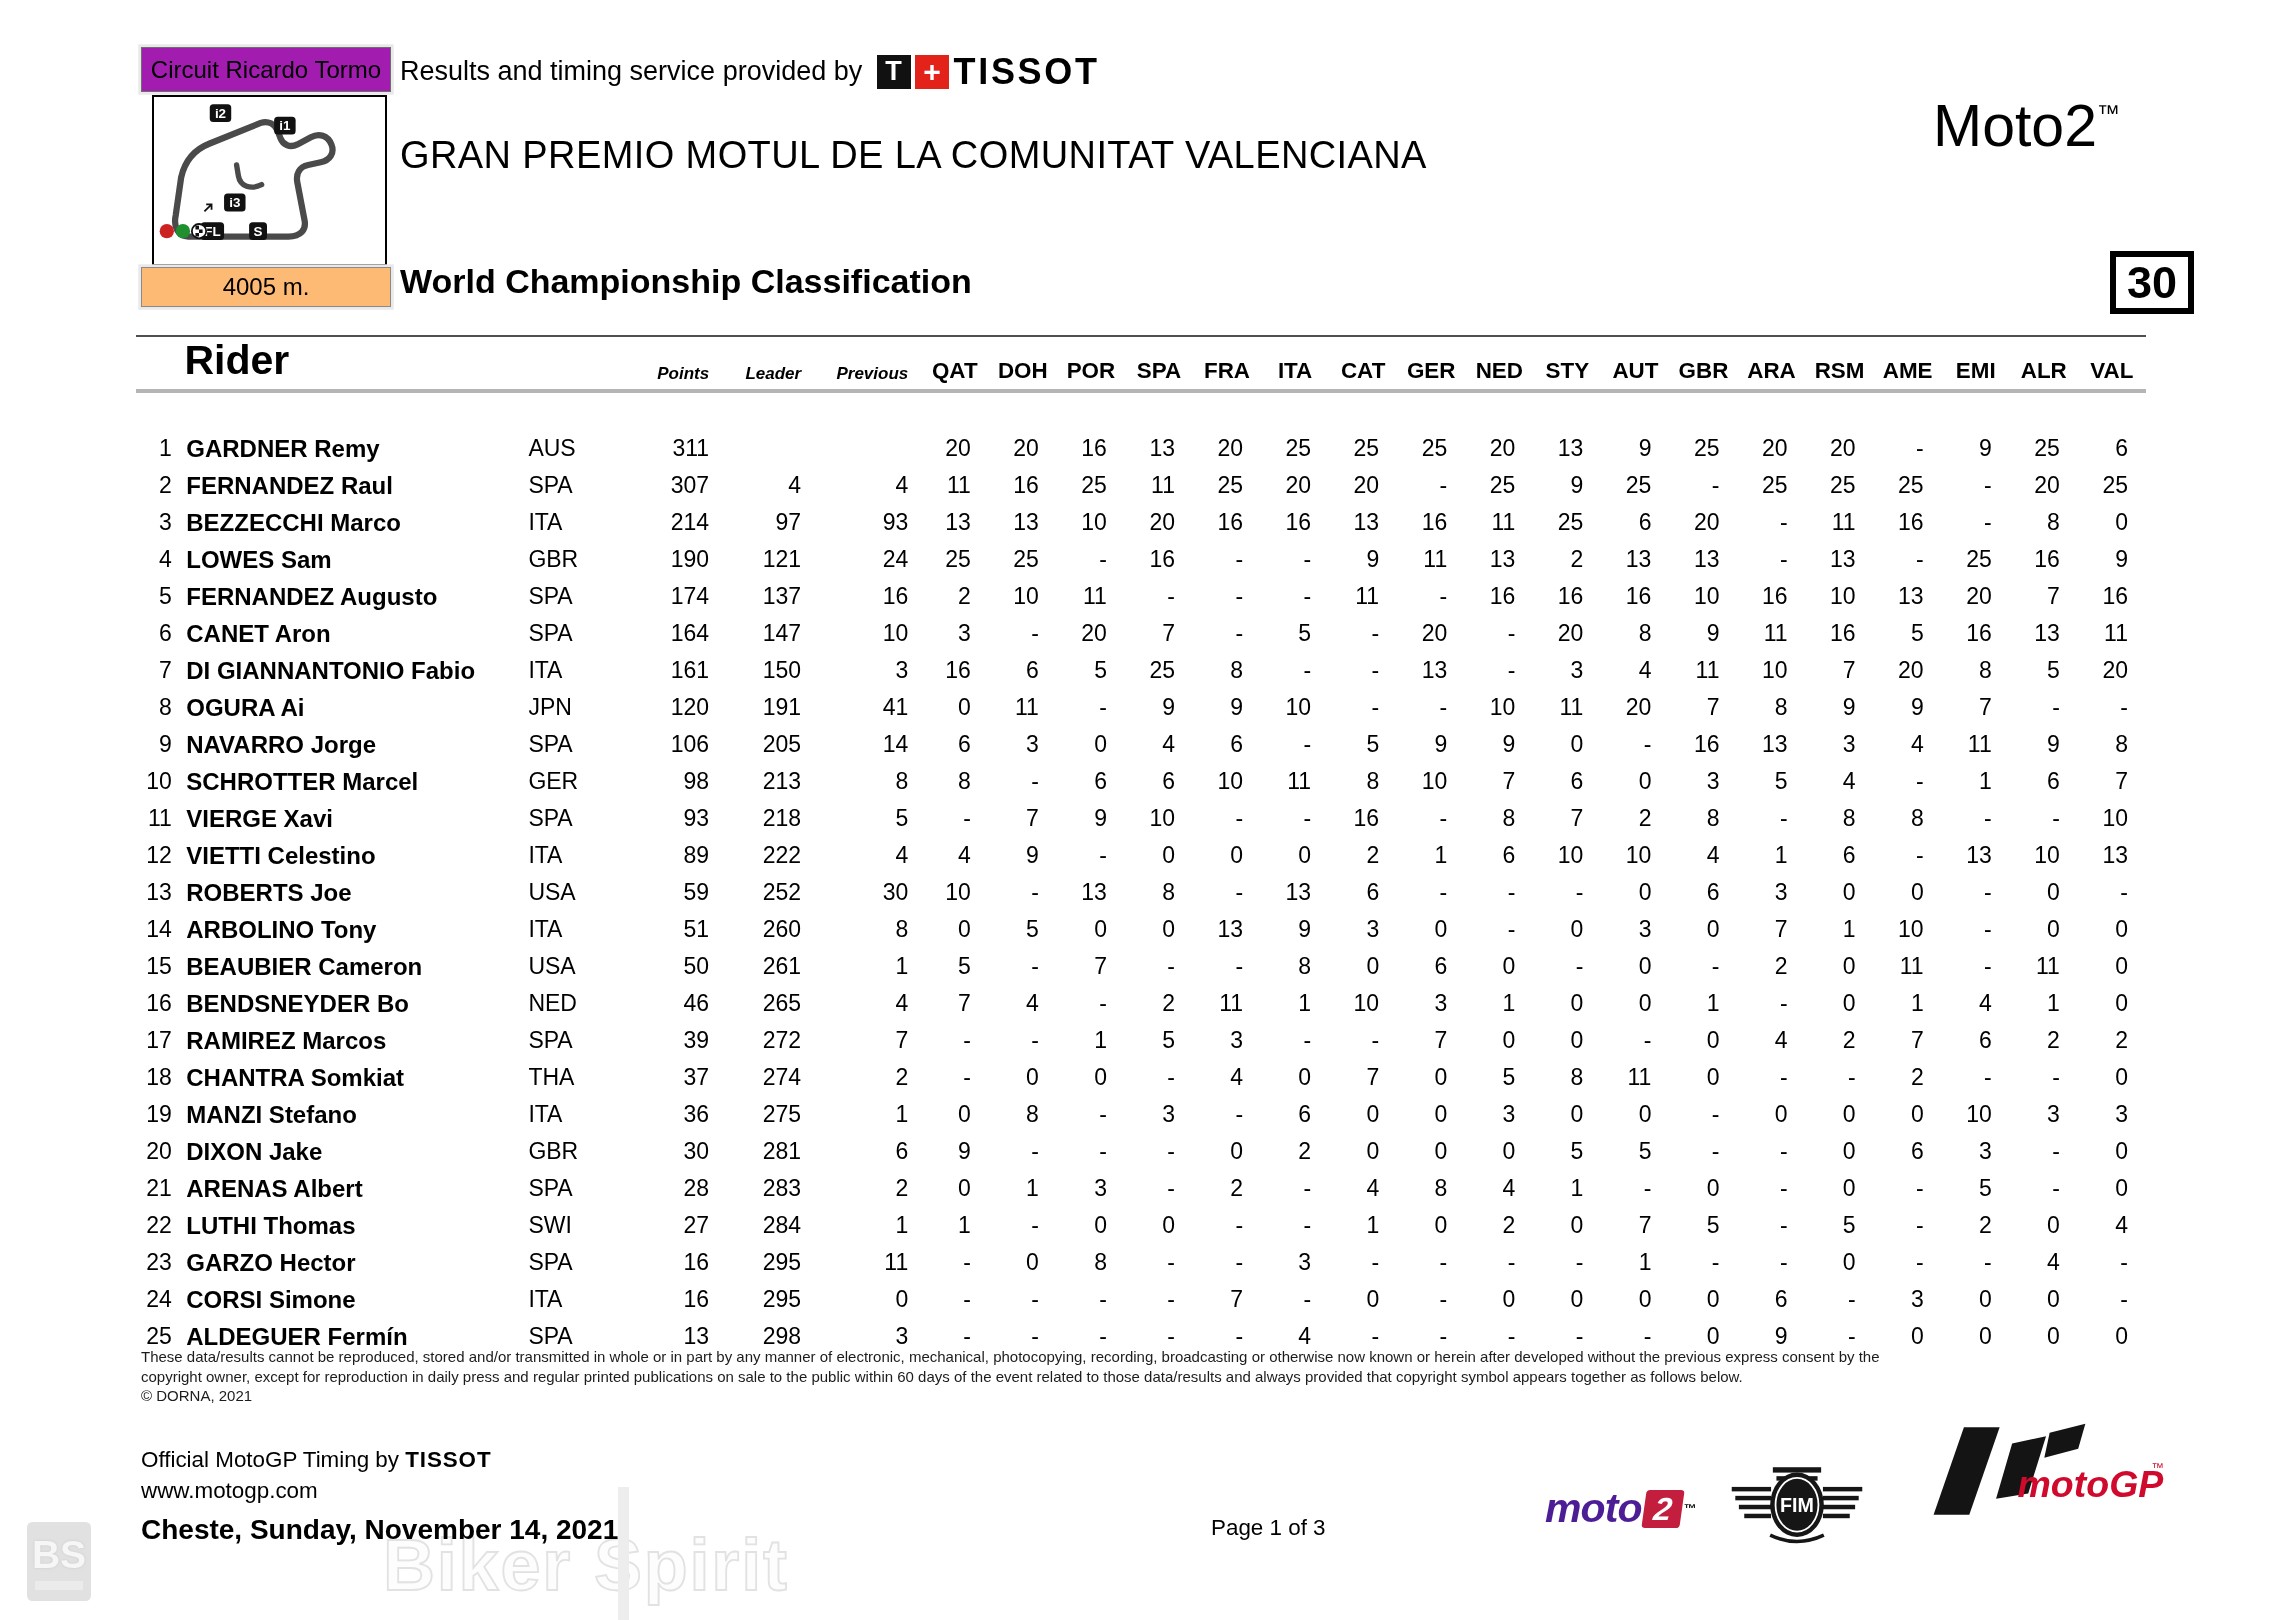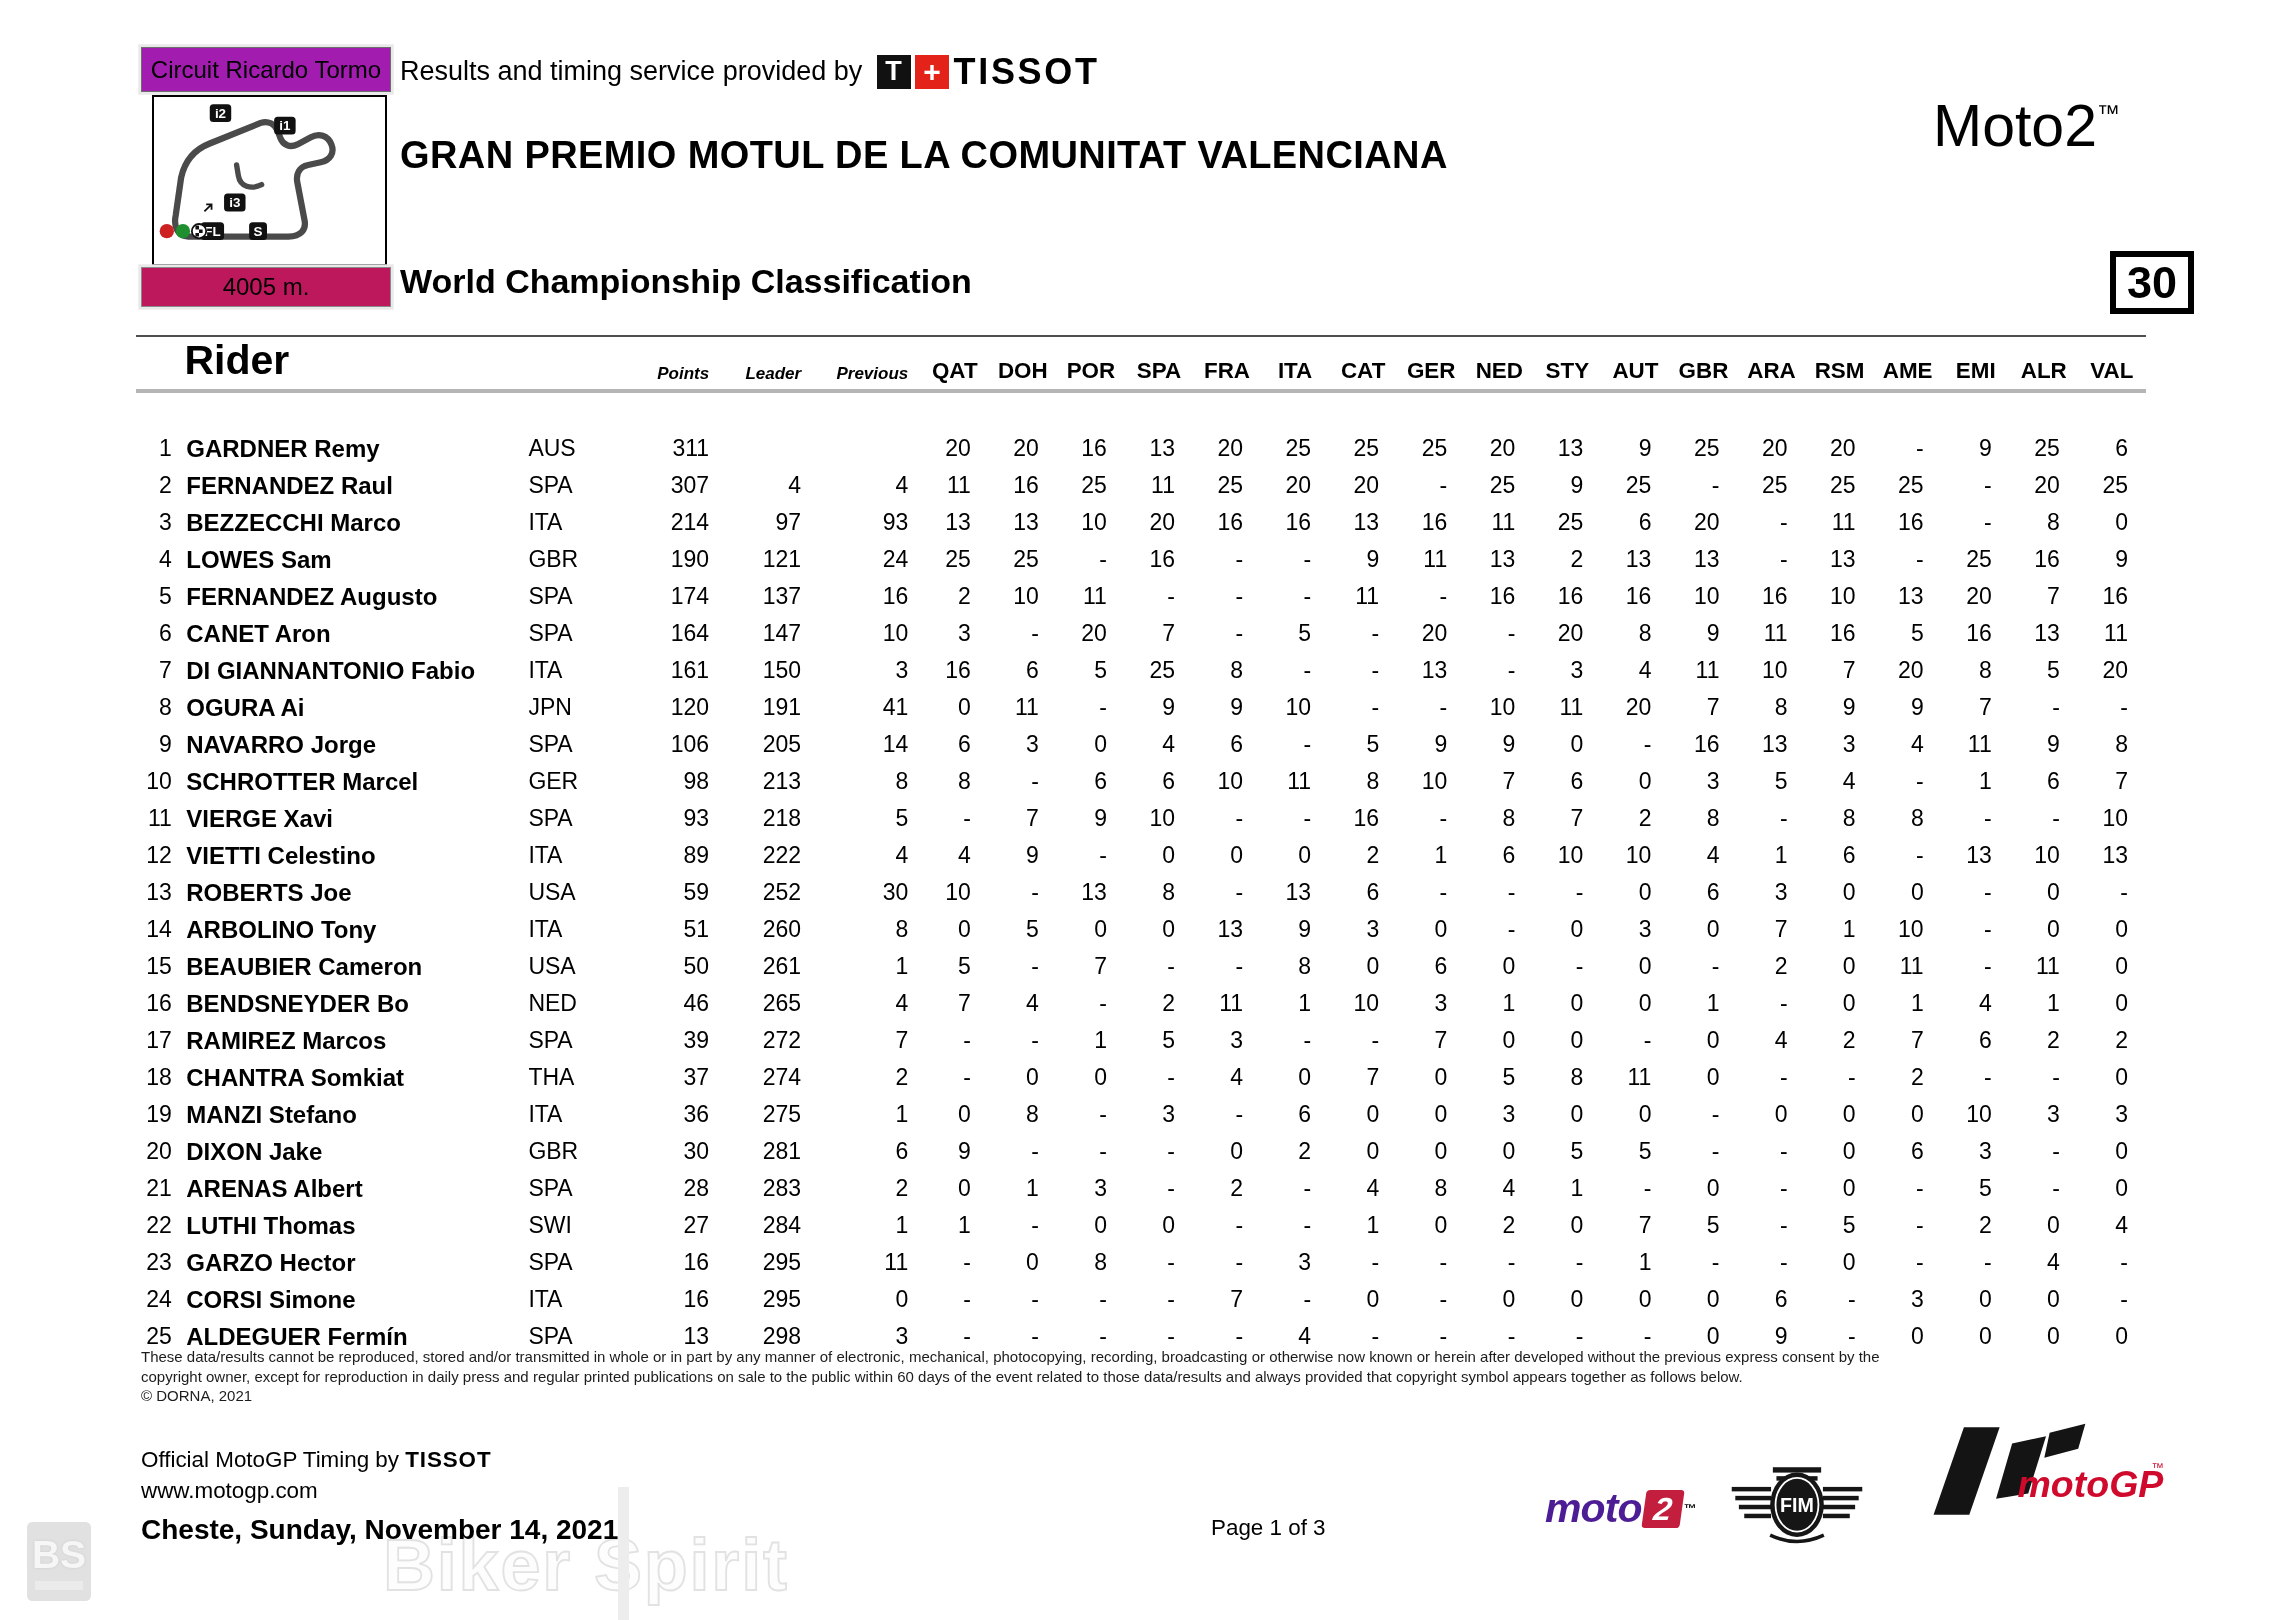--- a/index.html
+++ b/index.html
@@ -15,30 +15,30 @@
     left:141px;top:47px;width:248px;height:43px;border:1.8px solid #6e6e6e;
     box-shadow:0 0 0 2.7px #e9e9e9;display:flex;align-items:center;justify-content:center;
     font-size:24px;background:#a21caf;
   }
   .map-box{
     left:152px;top:95px;width:231px;height:167px;border:2.7px solid #000;background:#fff;
   }
   .length-box{
     left:141px;top:267px;width:248px;height:38px;border:1.8px solid #8a8a8a;
     box-shadow:0 0 0 2.7px #e9e9e9;display:flex;align-items:center;justify-content:center;
-    font-size:24px;background:#be185d;
+    font-size:24px;background:#fdba74;
   }
   .provided{left:400px;top:52px;height:39px;display:flex;align-items:center;gap:14.3px;font-size:27px;}
   .tissot-logo{display:flex;align-items:center;gap:4.5px;}
   .t-tile{width:34px;height:34px;background:#111;color:#fff;font-weight:bold;
     display:flex;align-items:center;justify-content:center;font-size:27px;}
   .plus-tile{width:34px;height:34px;color:#fff;font-weight:bold;
     display:flex;align-items:center;justify-content:center;font-size:30px;line-height:30px;}
   .tissot-word{font-weight:bold;font-size:36px;letter-spacing:2.7px;}
-  .event-title{left:400px;top:134px;font-size:38px;font-weight:bold;letter-spacing:0.4px;}
+  .event-title{left:400px;top:134px;font-size:38px;font-weight:normal;letter-spacing:0.4px;}
   .classification-title{left:400px;top:262px;font-size:34px;font-weight:bold;}
   .class-title{left:1933px;top:92px;font-size:59px;font-weight:normal;}
   .class-title sup{font-size:23px;vertical-align:25px;letter-spacing:0.9px;}
   .session-box{
     left:2110px;top:251px;width:84px;height:63px;border:6.3px solid #000;box-sizing:border-box;
     display:flex;align-items:center;justify-content:center;font-size:45px;font-weight:bold;
   }
   
   table.classification{
     position:absolute;left:136px;top:335px;width:2010px;border-collapse:collapse;table-layout:fixed;

